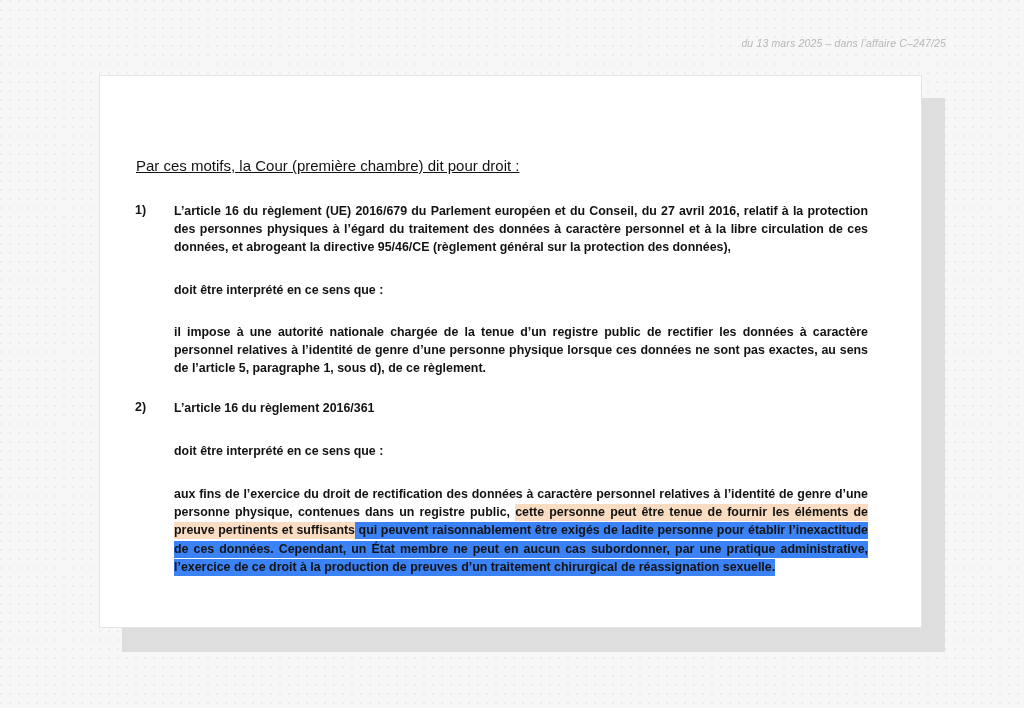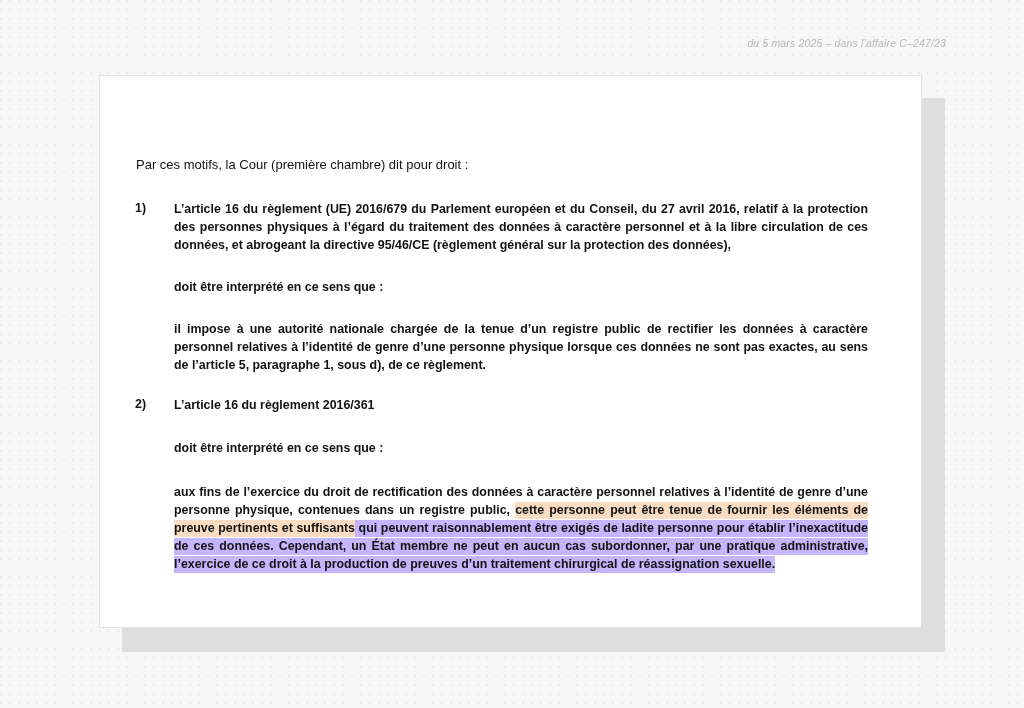--- a/index.html
+++ b/index.html
@@ -68,24 +68,25 @@
     position: absolute;
     left: 35px;
     top: 80px;
     width: 733px;
     color: #131313;
     font-size: 12.4px;
   }
 
   .intro-line {
     font-weight: 400;
-    font-size: 13px;
+    font-size: 15px;
     line-height: 1.35;
     margin: 0 0 26px 0;
     padding-left: 1px;
+    text-decoration: underline;
   }
 
   
   .numbered-item {
     display: flex;
     align-items: flex-start;
     margin-bottom: 0;
   }
   .item-number {
     flex: 0 0 39px;
@@ -117,32 +118,32 @@
   .spacer-lg { height: 25px; }
 
   mark.hl-peach {
     background-color: #fadcc3;
     color: inherit;
     padding: 1px 0 2px 0;
     box-decoration-break: clone;
     -webkit-box-decoration-break: clone;
   }
   mark.hl-yellow {
-    background-color: #c4b5fd;
+    background-color: #3b82f6;
     color: inherit;
     padding: 1px 0 2px 0;
     box-decoration-break: clone;
     -webkit-box-decoration-break: clone;
   }
 </style>
 </head>
 <body>
 
 <div class="doc-header">
-  <span class="hline">du 5 mars 2025 – dans l’affaire C–247/23</span>
+  <span class="hline">du 13 mars 2025 – dans l’affaire C–247/25</span>
 </div>
 
 <div class="paper-stack">
   <div class="paper-backing"></div>
 
   <div class="paper-sheet">
     <div class="doc-body">
 
       <p class="intro-line">Par ces motifs, la Cour (première chambre) dit pour droit :</p>
 

